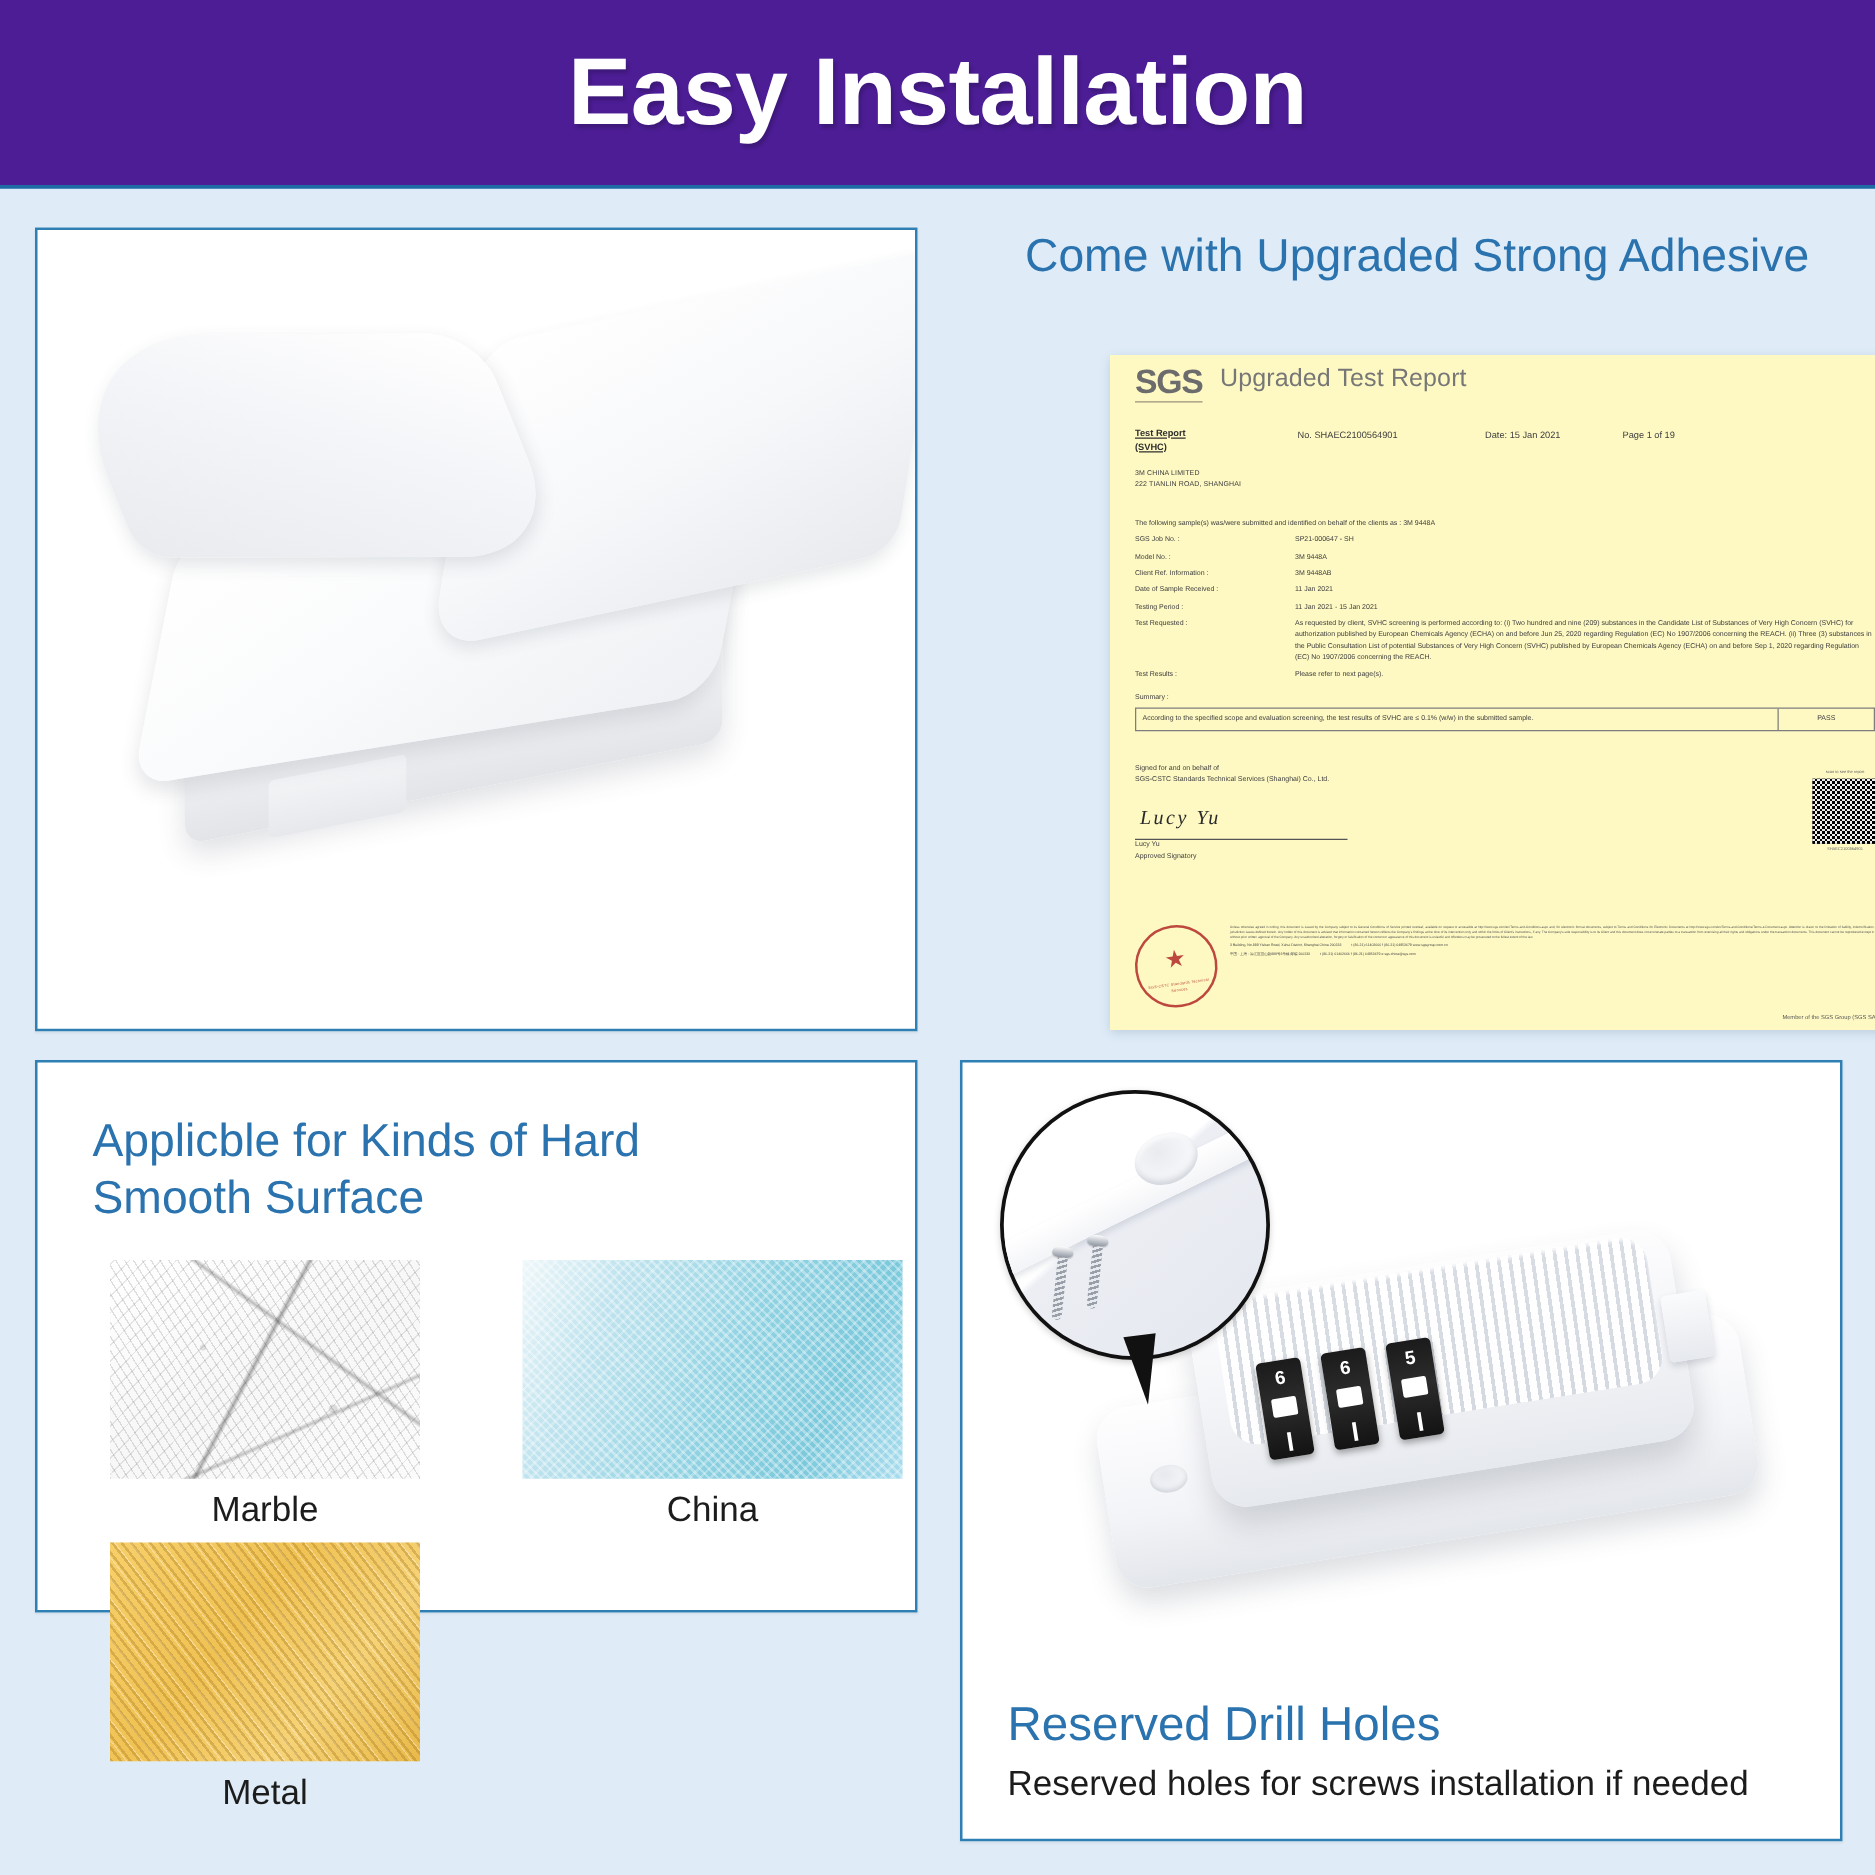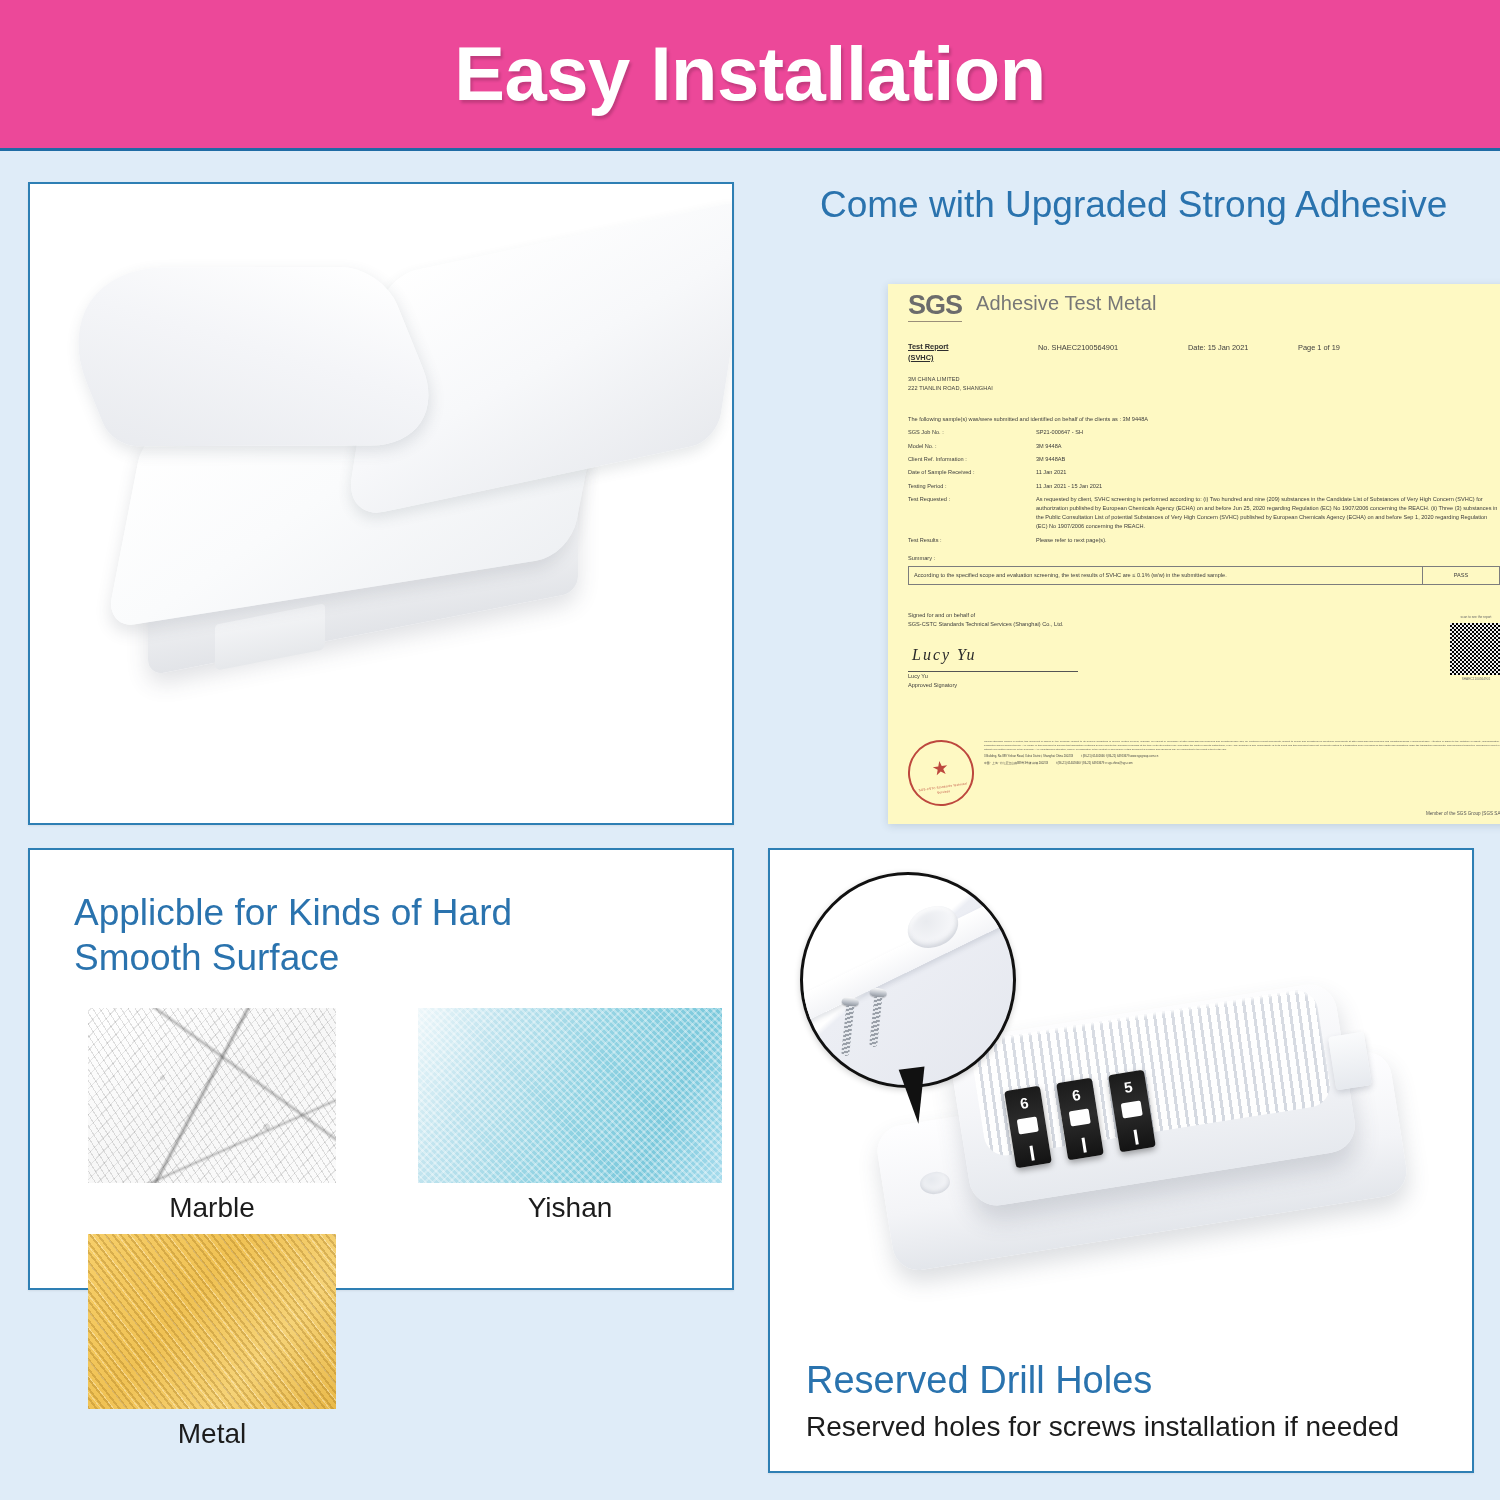--- a/index.html
+++ b/index.html
@@ -7,21 +7,21 @@
     width:1500px;height:1500px;
     background:#dfecf8;
     font-family:"Liberation Sans", sans-serif;
     overflow:hidden;
     position:relative;
   }
 
   
   .header{
     position:absolute;left:0;top:0;width:1500px;height:148px;
-    background:#ec4899;
+    background:#4c1d95;
     display:flex;align-items:center;justify-content:center;
     box-sizing:border-box;
   }
   .header-title{
     color:#ffffff;
     font-size:76px;
     font-weight:bold;
     letter-spacing:-0.5px;
     line-height:1;
     text-shadow:2px 3px 3px rgba(0,0,0,.18);
@@ -366,21 +366,21 @@
   </div>
 </div>
 
 <div id="section-adhesive-text">
   <h2 class="blue-heading">Come with Upgraded Strong Adhesive</h2>
 
   <div id="sgs-doc">
 
     <div class="sgs-head">
       <div class="sgs-logo">SGS</div>
-      <div class="sgs-doc-title">Adhesive Test Metal</div>
+      <div class="sgs-doc-title">Upgraded Test Report</div>
     </div>
 
     <div class="sgs-meta-row">
       <div class="sgs-meta-left">
         <div>Test Report</div>
         <div>(SVHC)</div>
       </div>
       <div class="sgs-meta-no">No. SHAEC2100564901</div>
       <div class="sgs-meta-date">Date: 15 Jan 2021</div>
       <div class="sgs-meta-page">Page 1 of 19</div>
@@ -463,21 +463,21 @@
 <div class="panel" id="panel-surfaces">
   <h2 class="blue-heading surfaces-heading">Applicble for Kinds of Hard Smooth Surface</h2>
 
   <div class="swatch-grid">
     <div class="swatch-cell right">
       <div class="swatch sw-marble"></div>
       <div class="swatch-label">Marble</div>
     </div>
     <div class="swatch-cell left">
       <div class="swatch sw-glass"></div>
-      <div class="swatch-label">Yishan</div>
+      <div class="swatch-label">China</div>
     </div>
     <div class="swatch-cell right">
       <div class="swatch sw-metal"></div>
       <div class="swatch-label">Metal</div>
     </div>
   </div>
 </div>
 
 <div class="panel" id="panel-drillholes">
 

